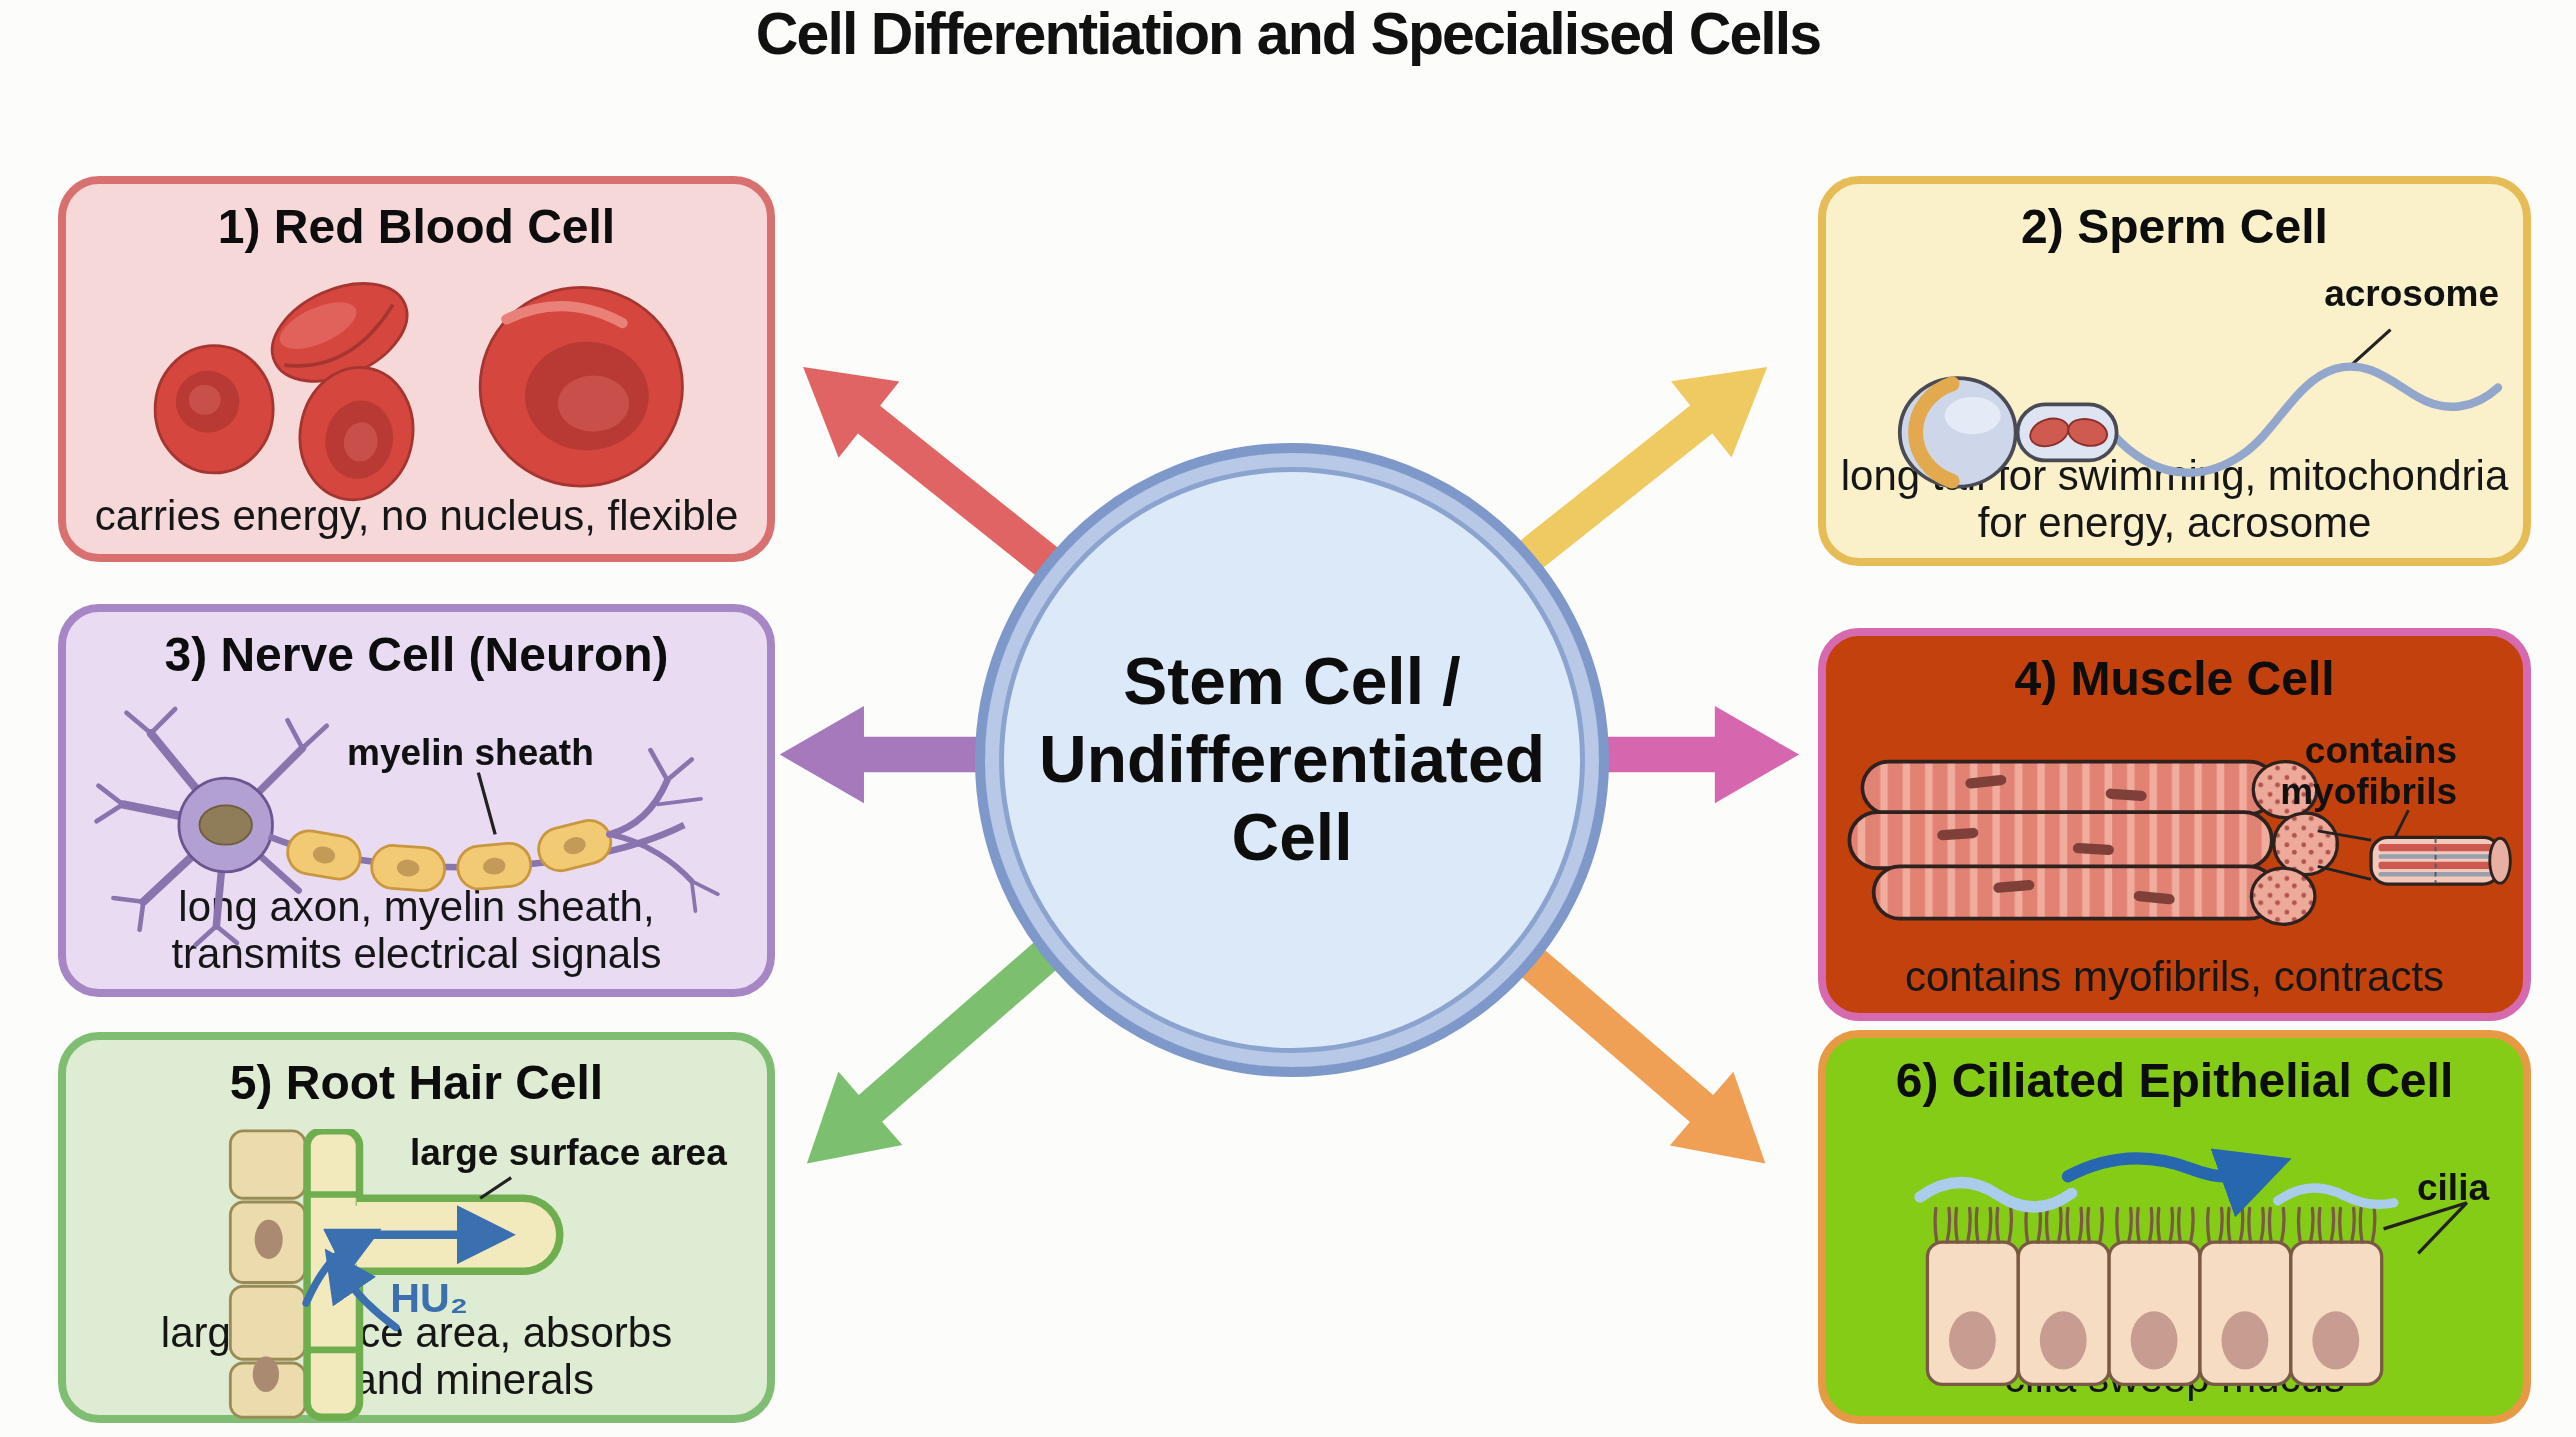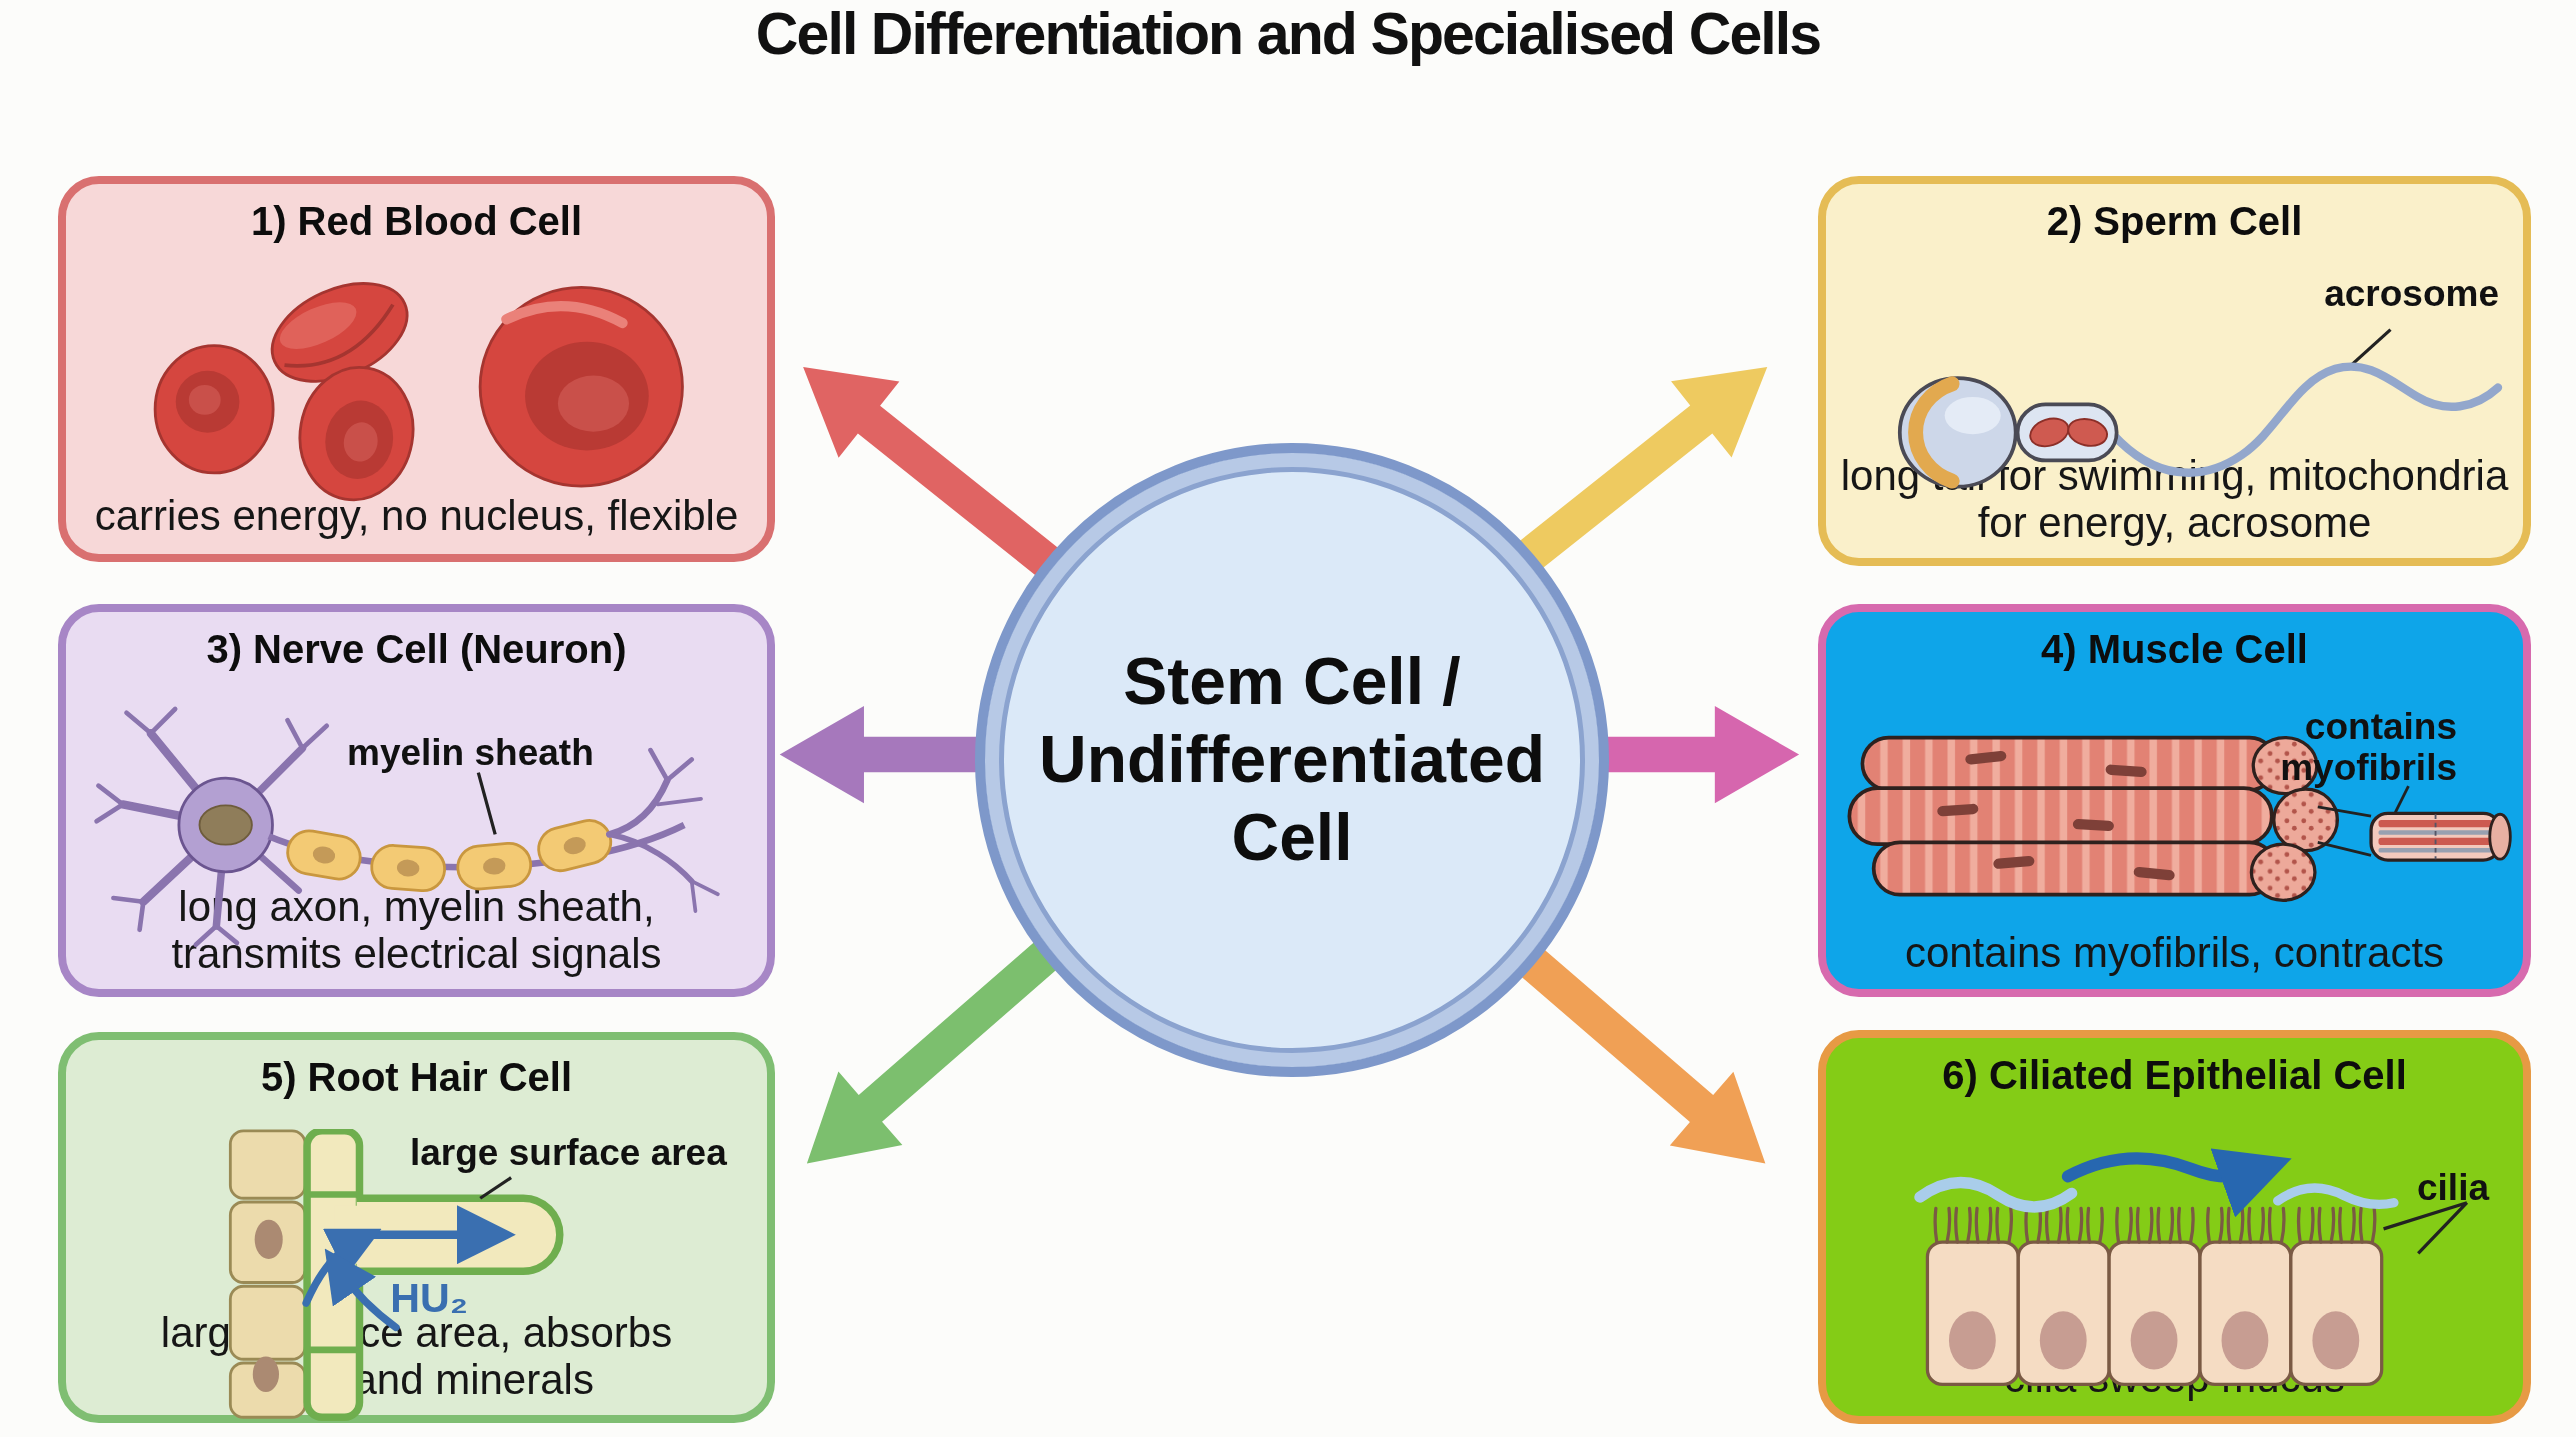--- a/index.html
+++ b/index.html
@@ -20,21 +20,21 @@
   }
   .stem-circle .label{
     font-size:66px;font-weight:700;text-align:center;line-height:1.18;
     white-space:pre-line;color:#0d0d0d;
   }
   .box{
     position:absolute;z-index:3;border:8.4px solid;border-radius:41px;box-sizing:border-box;
   }
   .box-title{
     position:absolute;top:15px;left:0;width:100%;text-align:center;
-    font-size:40px;font-weight:700;color:#0d0d0d;
+    font-size:48px;font-weight:700;color:#0d0d0d;
   }
   .box-caption{
     position:absolute;left:0;width:100%;text-align:center;
     font-size:42px;font-weight:500;line-height:1.13;white-space:pre-line;color:#161616;
   }
   .anno-label{
     position:absolute;font-size:37px;font-weight:700;line-height:1.12;
     white-space:pre-line;color:#111;z-index:4;
   }
   .illo{position:absolute;z-index:3;}
@@ -156,21 +156,21 @@
       <path d="M560 150 C 600 158 630 180 648 200" stroke-width="6"></path>
       <path d="M648 200 L676 214 M648 200 L652 232" stroke-width="4"></path>
       <path d="M612 118 L658 112" stroke-width="4"></path>
     </g>
     <line x1="420" y1="84" x2="438" y2="150" stroke="#222" stroke-width="3.5"></line>
   </svg>
   <div class="box-caption" style="bottom:11.2px">long axon, myelin sheath,
 transmits electrical signals</div>
 </div>
 
-<div class="box" id="box-muscle" style="background-color: #0ea5e9; border-color: rgb(215, 106, 174);">
+<div class="box" id="box-muscle" style="background-color: #c2410c; border-color: rgb(215, 106, 174); margin-top: 24px;">
   <div class="box-title">4) Muscle Cell</div>
   <div class="anno-label" style="top:94px;right:66px;text-align:right">contains
 myofibrils</div>
   <svg class="illo" style="left:19px;top:120px" width="680" height="201" viewBox="0 0 726 215">
     <defs>
       <pattern id="mstripe" width="24" height="64" patternUnits="userSpaceOnUse">
         <rect width="24" height="64" fill="#e28274"></rect>
           <rect x="13" width="8" height="64" fill="#f0ad9e"></rect>
       </pattern>
       <pattern id="mdots" width="18" height="18" patternUnits="userSpaceOnUse">

